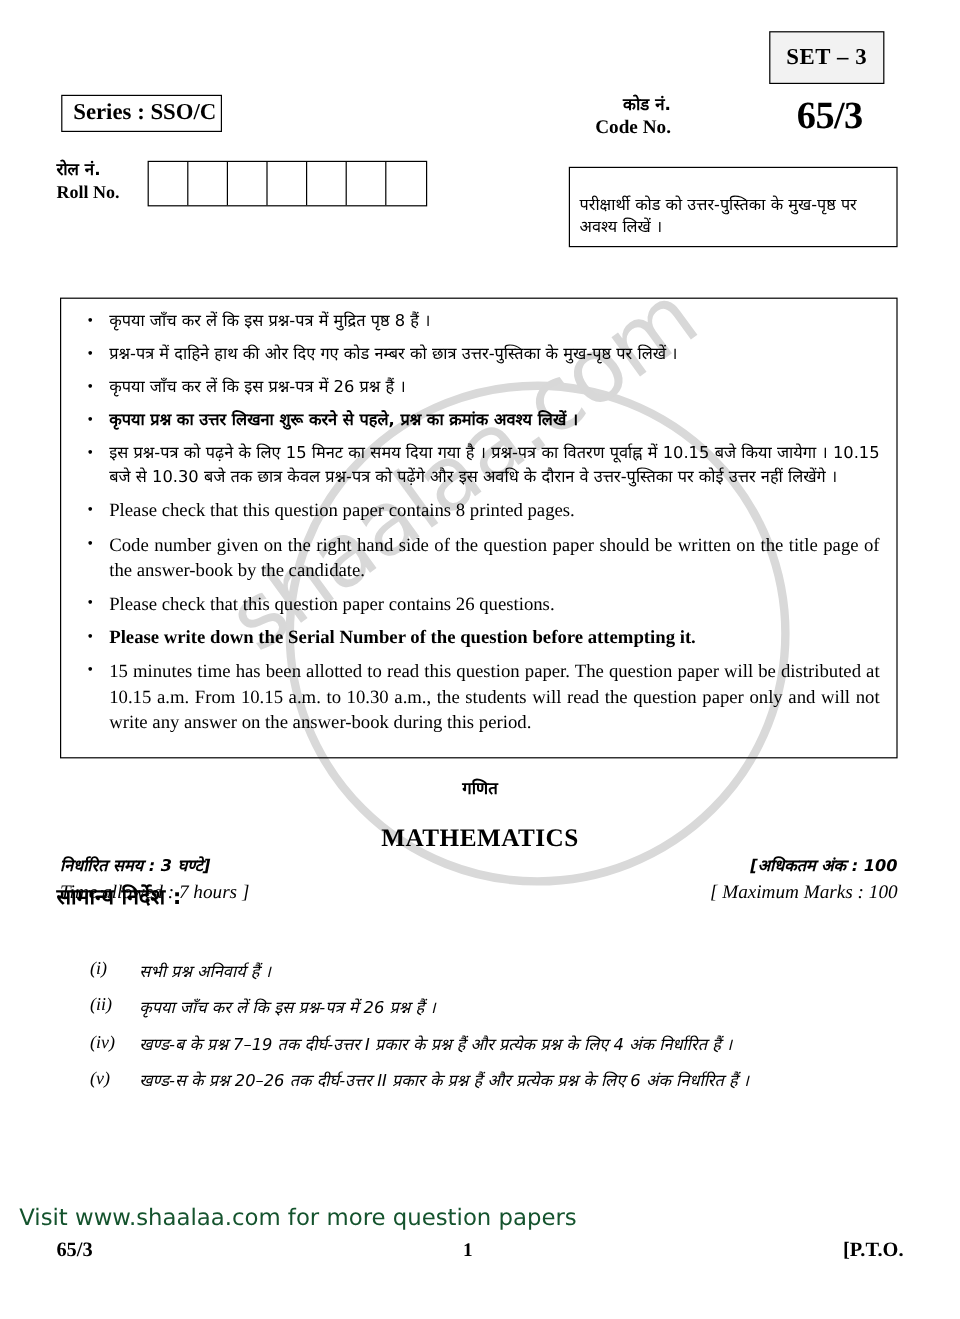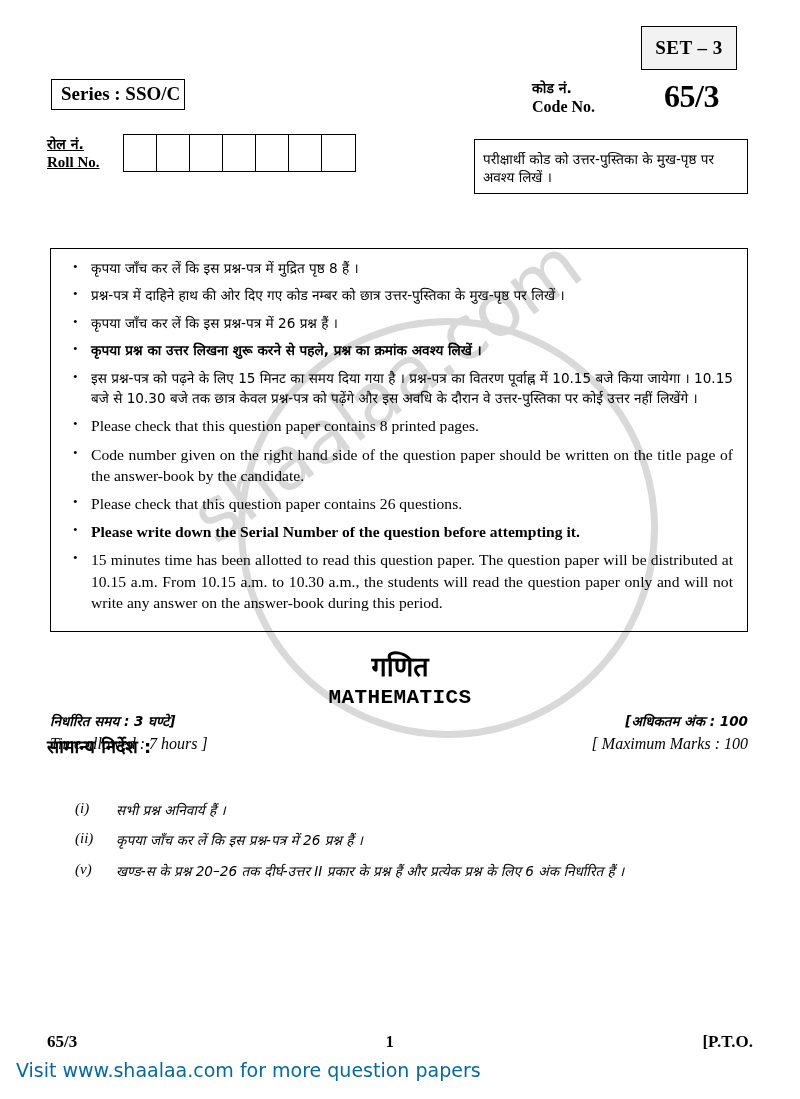--- a/index.html
+++ b/index.html
@@ -85,22 +85,21 @@
     font-size: 19px;
     box-sizing: border-box;
   }
 
   
   .rollno-wrap {
     position: absolute;
     left: 47px;
     top: 134px;
     display: flex;
-    align-items: flex-end;
-    text-decoration: underline;
+    align-items: flex-start;
   }
   .rollno-labels {
     width: 76px;
     line-height: 1.25;
     font-size: 15px;
   }
   .rollno-labels .hi { font-weight: bold; font-family: "DejaVu Sans", sans-serif; font-size: 14px;}
   .rollno-labels .en { font-weight: bold; }
   .rollno-grid {
     display: flex;
@@ -111,44 +110,45 @@
   .rollno-cell {
     width: 33px;
     border-right: 1.8px solid #000;
     box-sizing: border-box;
   }
   .rollno-cell:last-child { border-right: none; }
 
   
   .codeno {
     position: absolute;
-    left: 532px;
+    left: 496px;
     top: 80px;
     line-height: 1.2;
     font-size: 15px;
+    text-align: right;
   }
   .codeno .hi { font-family: "DejaVu Sans", sans-serif; font-size: 14px; font-weight: bold; }
   .codeno .en { font-weight: bold; font-size: 16px; }
   .code-value {
     position: absolute;
     left: 664px;
     top: 78px;
     font-weight: bold;
     font-size: 32px;
     letter-spacing: -0.5px;
   }
 
   
   .cand-box {
     position: absolute;
     left: 474px;
     top: 139px;
     width: 274px;
     border: 1.6px solid #000;
-    padding: 11px 8px 6px 8px;
+    padding: 23px 8px 6px 8px;
     box-sizing: border-box;
     line-height: 1.32;
   }
   .cand-box .hi {
     font-family: "DejaVu Sans", sans-serif;
     font-size: 13.5px;
   }
   .cand-box .en {
     font-size: 15px;
     text-align: justify;
@@ -194,31 +194,30 @@
   .hi-para { text-align: justify; }
 
   
   .title-hi {
     position: absolute;
     left: 0; right: 0;
     top: 647px;
     text-align: center;
     font-family: "DejaVu Sans", sans-serif;
     font-weight: bold;
-    font-size: 27px;
+    font-size: 14px;
   }
   .title-en {
     position: absolute;
     left: 0; right: 0;
     top: 686px;
     text-align: center;
     font-weight: bold;
     font-size: 21px;
     letter-spacing: 0.4px;
-    font-family: Liberation Mono, monospace;
   }
 
   
   .tm-row {
     position: absolute;
     left: 50px;
     width: 698px;
     display: flex;
     justify-content: space-between;
   }
@@ -281,24 +280,24 @@
     justify-content: space-between;
     align-items: baseline;
     font-weight: bold;
     font-size: 17px;
   }
   .footer .pg { font-size: 16px; }
 
   .bottom-note {
     position: absolute;
     left: 16px;
-    top: 1059px;
+    top: 1004px;
     font-family: "DejaVu Sans", sans-serif;
     font-size: 19px;
-    color: #0369a1;
+    color: #14532d;
   }
 </style>
 </head>
 <body>
 
 <div class="page">
 
   <div class="watermark-layer">
     <div class="wm-circle"></div>
     <div class="wm-text">shaalaa.com</div>
@@ -410,20 +409,24 @@
     <div class="gen-list">
       <div class="gen-item">
         <div class="gen-num">(i)</div>
         <div class="gen-text">सभी प्रश्न अनिवार्य हैं ।</div>
       </div>
       <div class="gen-item">
         <div class="gen-num">(ii)</div>
         <div class="gen-text">कृपया जाँच कर लें कि इस प्रश्न-पत्र में 26 प्रश्न हैं ।</div>
       </div>
       <div class="gen-item">
+        <div class="gen-num">(iv)</div>
+        <div class="gen-text">खण्ड-ब के प्रश्न 7–19 तक दीर्घ-उत्तर I प्रकार के प्रश्न हैं और प्रत्येक प्रश्न के लिए 4 अंक निर्धारित हैं ।</div>
+      </div>
+      <div class="gen-item">
         <div class="gen-num">(v)</div>
         <div class="gen-text">खण्ड-स के प्रश्न 20–26 तक दीर्घ-उत्तर II प्रकार के प्रश्न हैं और प्रत्येक प्रश्न के लिए 6 अंक निर्धारित हैं ।</div>
       </div>
     </div>
 
     <div class="footer">
       <div>65/3</div>
       <div class="pg">1</div>
       <div>[P.T.O.</div>
     </div>

